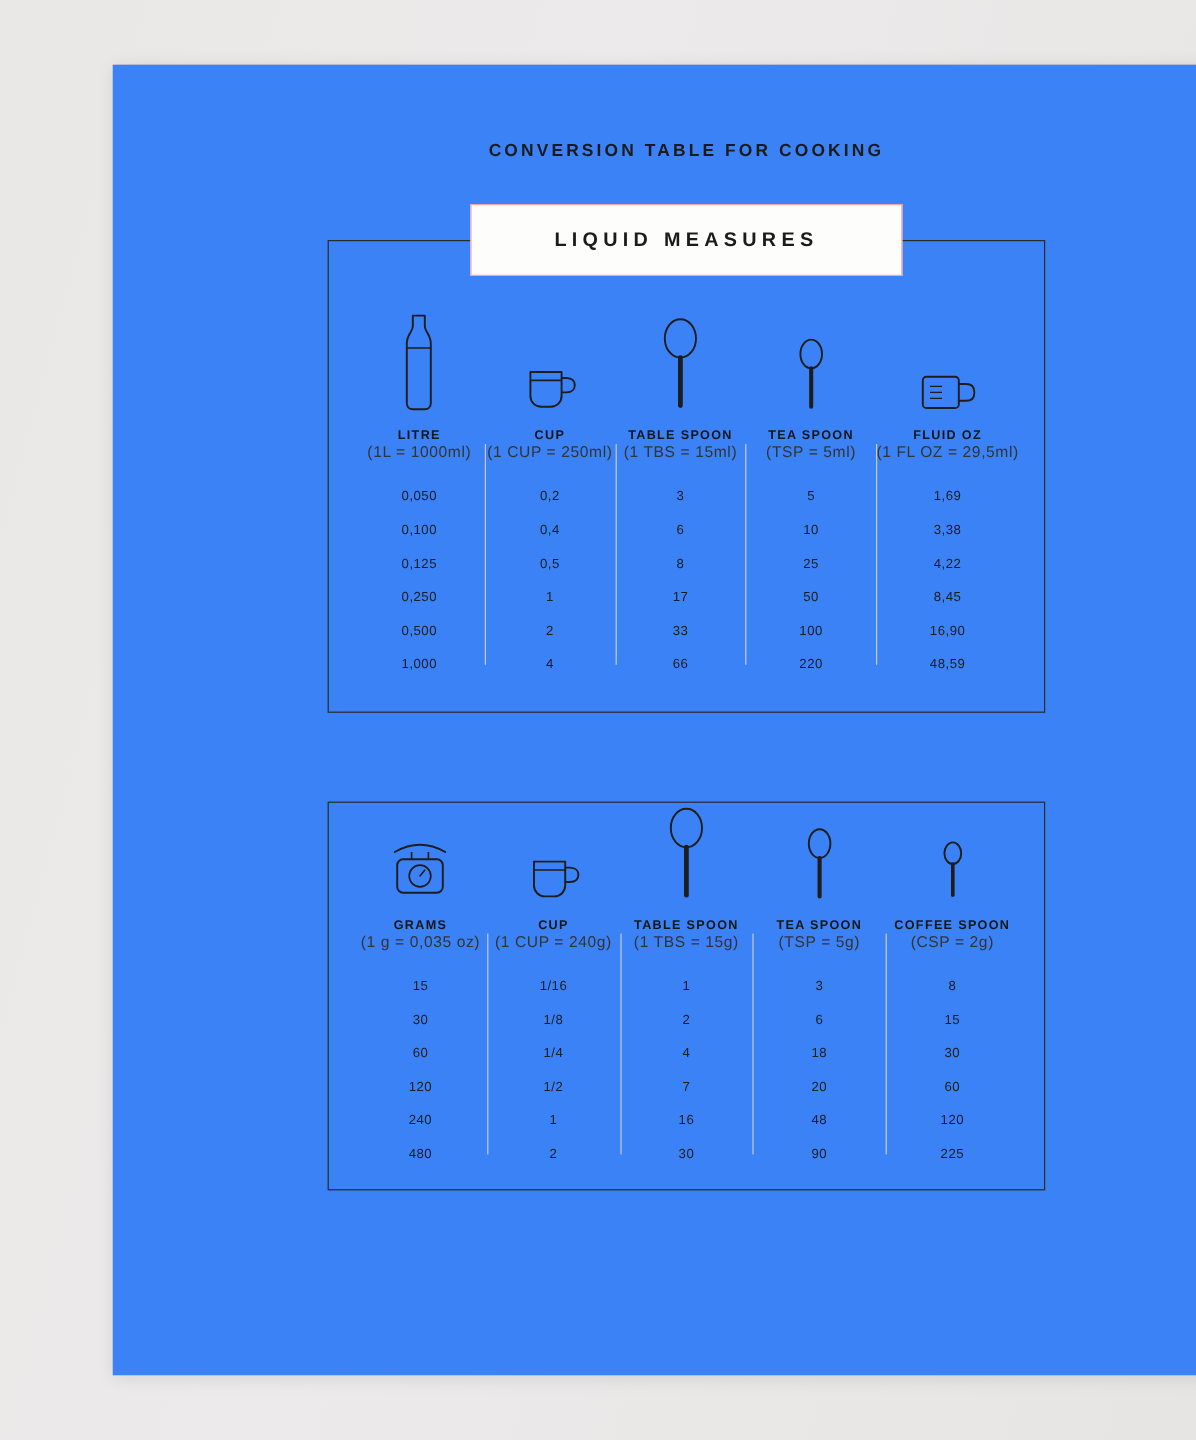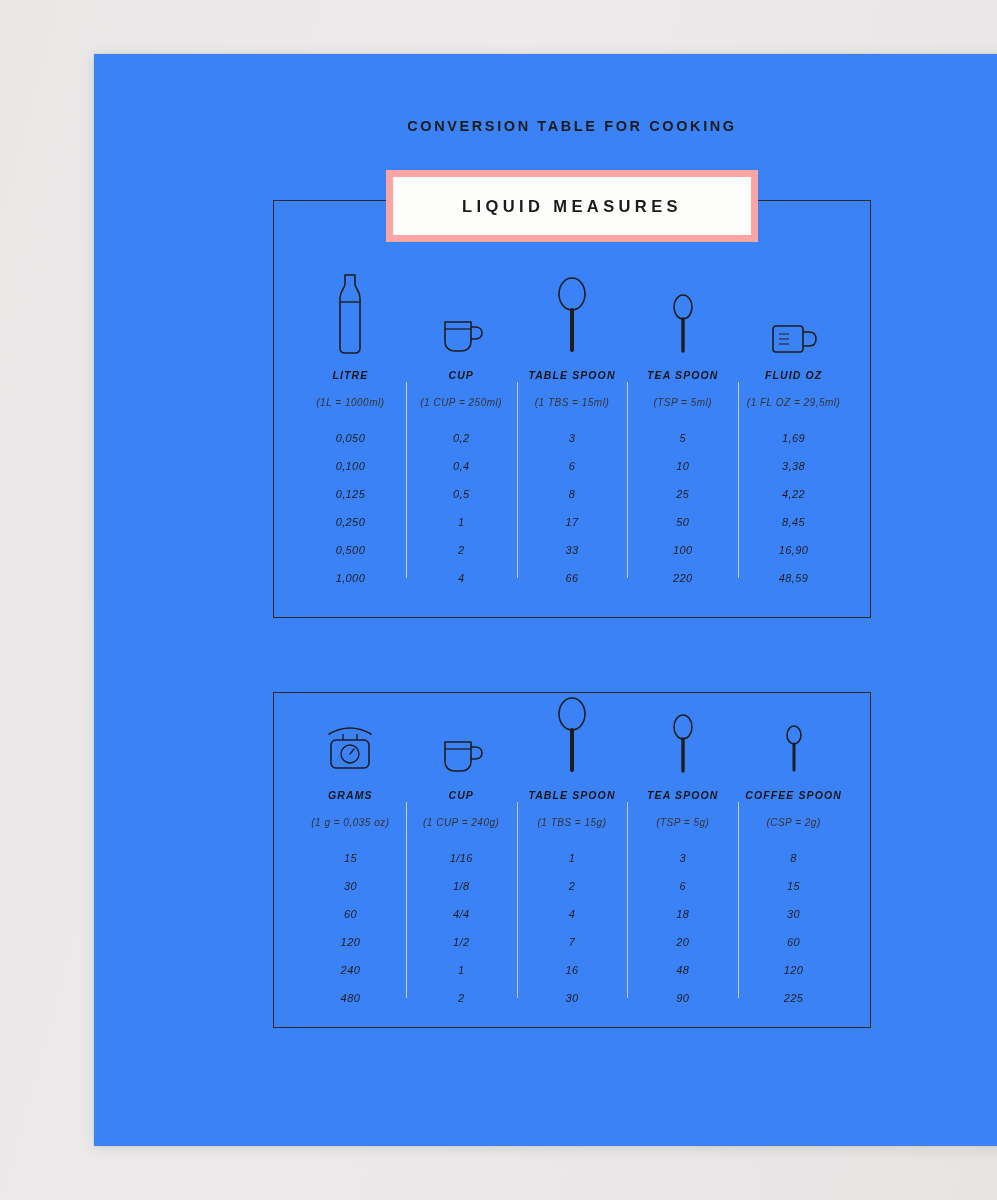--- a/index.html
+++ b/index.html
@@ -48,39 +48,38 @@
     top: 30px;
     bottom: 0;
     border: 1px solid #2a2a2a;
   }
   .section-header {
     position: relative;
     z-index: 3;
     width: 358px;
     margin: 0 auto;
     background: #fdfdfc;
-    border: 7px solid #fca5a5;
+    border: 1px solid #fca5a5;
     height: 58px;
     display: flex;
     align-items: center;
     justify-content: center;
   }
   .section-header span {
     font-size: 16.5px;
     letter-spacing: 4.4px;
     font-weight: bold;
     color: #1b1b1b;
   }
 
   .grid {
     position: relative;
     z-index: 2;
     display: flex;
     padding: 28px 22px 24px 22px;
-    font-style: italic;
   }
   .col {
     flex: 1;
     position: relative;
     display: flex;
     flex-direction: column;
     align-items: center;
   }
   .col + .col::before {
     content: "";
@@ -100,22 +99,22 @@
   .col-head {
     margin-top: 13px;
     font-size: 10.5px;
     font-weight: bold;
     letter-spacing: 1.1px;
     color: #161616;
     text-align: center;
     white-space: nowrap;
   }
   .col-sub {
-    margin-top: 16px;
-    font-size: 10px;
+    margin-top: 0;
+    font-size: 13px;
     letter-spacing: 0.5px;
     color: #343434;
     text-align: center;
     white-space: nowrap;
   }
   .cell {
     margin-top: 16px;
     font-size: 11px;
     color: #1d1d1d;
     letter-spacing: 0.4px;
@@ -269,21 +268,21 @@
           <svg width="52" height="44" viewBox="0 0 52 44">
             <path d="M10 10 h26 v20 c0 5 -4 9 -9 9 h-8 c-5 0 -9 -4 -9 -9 z" fill="none" stroke="#1d1d1d" stroke-width="1.6" stroke-linejoin="round"></path>
             <path d="M36 15 h4 c5 0 7 3 7 6 c0 3 -2 6 -7 6 h-4" fill="none" stroke="#1d1d1d" stroke-width="1.6" stroke-linejoin="round"></path>
             <path d="M10 17 h26" fill="none" stroke="#1d1d1d" stroke-width="1.3"></path>
           </svg>
         </div>
         <div class="col-head">CUP</div>
         <div class="col-sub">(1 CUP = 240g)</div>
         <div class="cell first">1/16</div>
         <div class="cell">1/8</div>
-        <div class="cell">4/4</div>
+        <div class="cell">1/4</div>
         <div class="cell">1/2</div>
         <div class="cell">1</div>
         <div class="cell">2</div>
       </div>
 
       <div class="col">
         <div class="icon-wrap">
           <svg width="40" height="80" viewBox="0 0 40 80">
             <ellipse cx="20" cy="18" rx="13" ry="16" fill="none" stroke="#1d1d1d" stroke-width="1.6"></ellipse>
             <path d="M20 34 v40" fill="none" stroke="#1d1d1d" stroke-width="4" stroke-linecap="round"></path>

